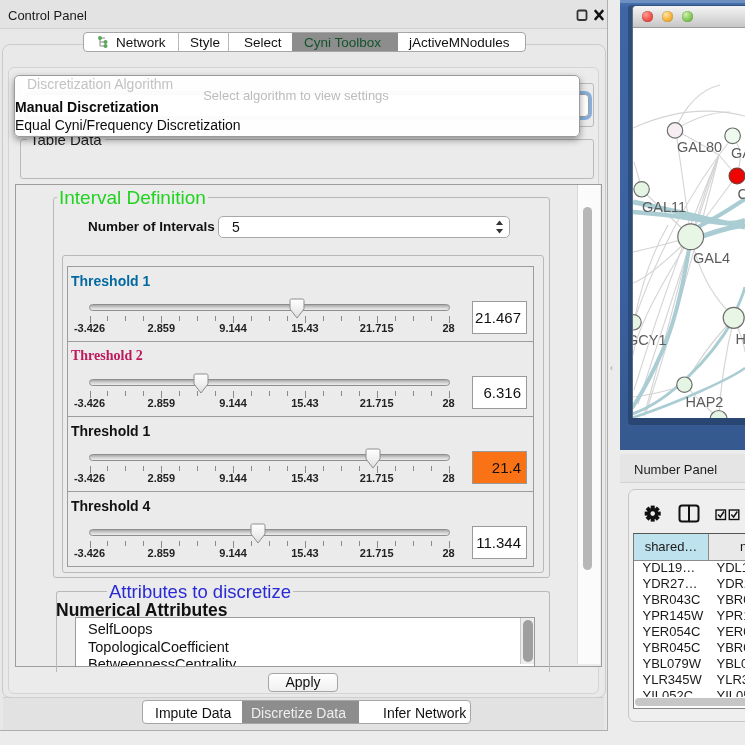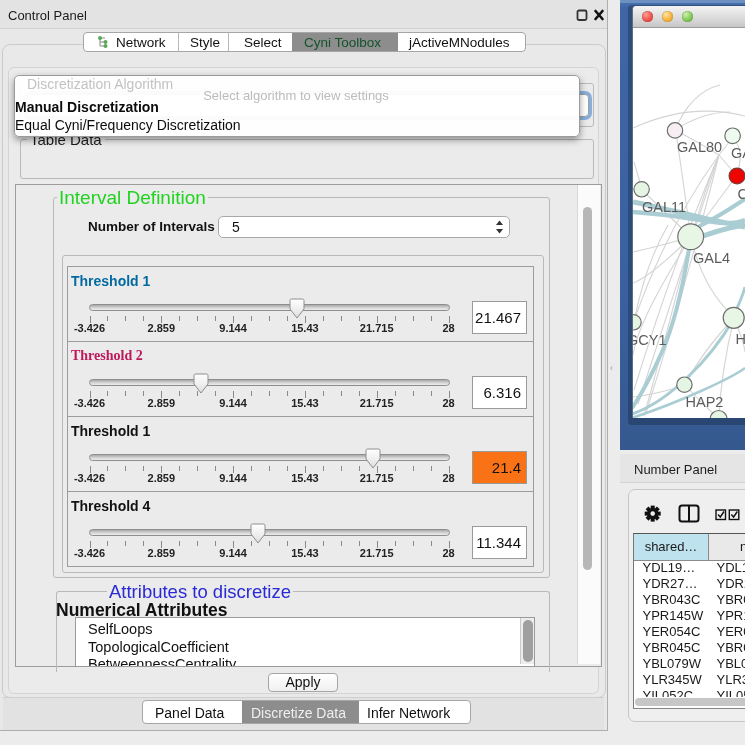--- a/index.html
+++ b/index.html
@@ -370,23 +370,23 @@
   <div class="abs" style="left:56px;top:600px;font-size:17.5px;font-weight:bold;color:#111;">Numerical Attributes</div>
 
   <div class="abs" style="left:268px;top:673px;width:68px;height:17px;background:linear-gradient(#ffffff,#f0f0f0);border:1px solid #a5a5a5;border-radius:4px;font-size:14px;color:#111;text-align:center;line-height:17px;">Apply</div>
 
   <div class="abs" style="left:3px;top:697px;width:601px;height:32px;background:#e2e2e2;border-top:1px solid #cfcfcf;"></div>
 
   <div class="abs" style="left:142px;top:700px;width:327px;height:22px;background:#fff;border:1px solid #a6a6a6;border-radius:4px;overflow:hidden;font-size:14px;color:#111;">
     <div class="abs" style="left:0;top:0;width:99px;height:22px;border-right:1px solid #b9b9b9;"></div>
     <div class="abs" style="left:99px;top:0;width:117px;height:22px;background:#8d8d8d;"></div>
     <div class="abs" style="left:216px;top:0;width:111px;height:22px;"></div>
-    <div class="abs" style="left:12px;top:4px;">Panel Data</div>
+    <div class="abs" style="left:12px;top:4px;">Impute Data</div>
     <div class="abs" style="left:108px;top:4px;color:#efefef;">Discretize Data</div>
-    <div class="abs" style="left:224px;top:4px;">Infer Network</div>
+    <div class="abs" style="left:240px;top:4px;">Infer Network</div>
   </div>
 </div>
 
 <div class="abs" style="left:610px;top:363px;font-size:9px;color:#9a9a9a;">‹</div>
 
 <div class="abs" style="left:14px;top:75px;width:564px;height:60px;background:rgba(255,255,255,0.95);border:1px solid #9b9b9b;border-radius:5px;box-shadow:0 3px 7px rgba(0,0,0,0.4);z-index:50;"></div>
 <div class="abs" style="left:14px;top:88px;width:564px;text-align:center;font-size:13px;color:#bcbcbc;z-index:51;">Select algorithm to view settings</div>
 <div class="abs" style="left:15px;top:99px;font-size:14px;font-weight:bold;color:#0c0c0c;z-index:51;">Manual Discretization</div>
 <div class="abs" style="left:27px;top:76px;font-size:14px;color:#c3c3c3;z-index:52;">Discretization Algorithm</div>
 <div class="abs" style="left:15px;top:116.5px;font-size:14px;color:#0c0c0c;z-index:51;">Equal Cyni/Frequency Discretization</div>

